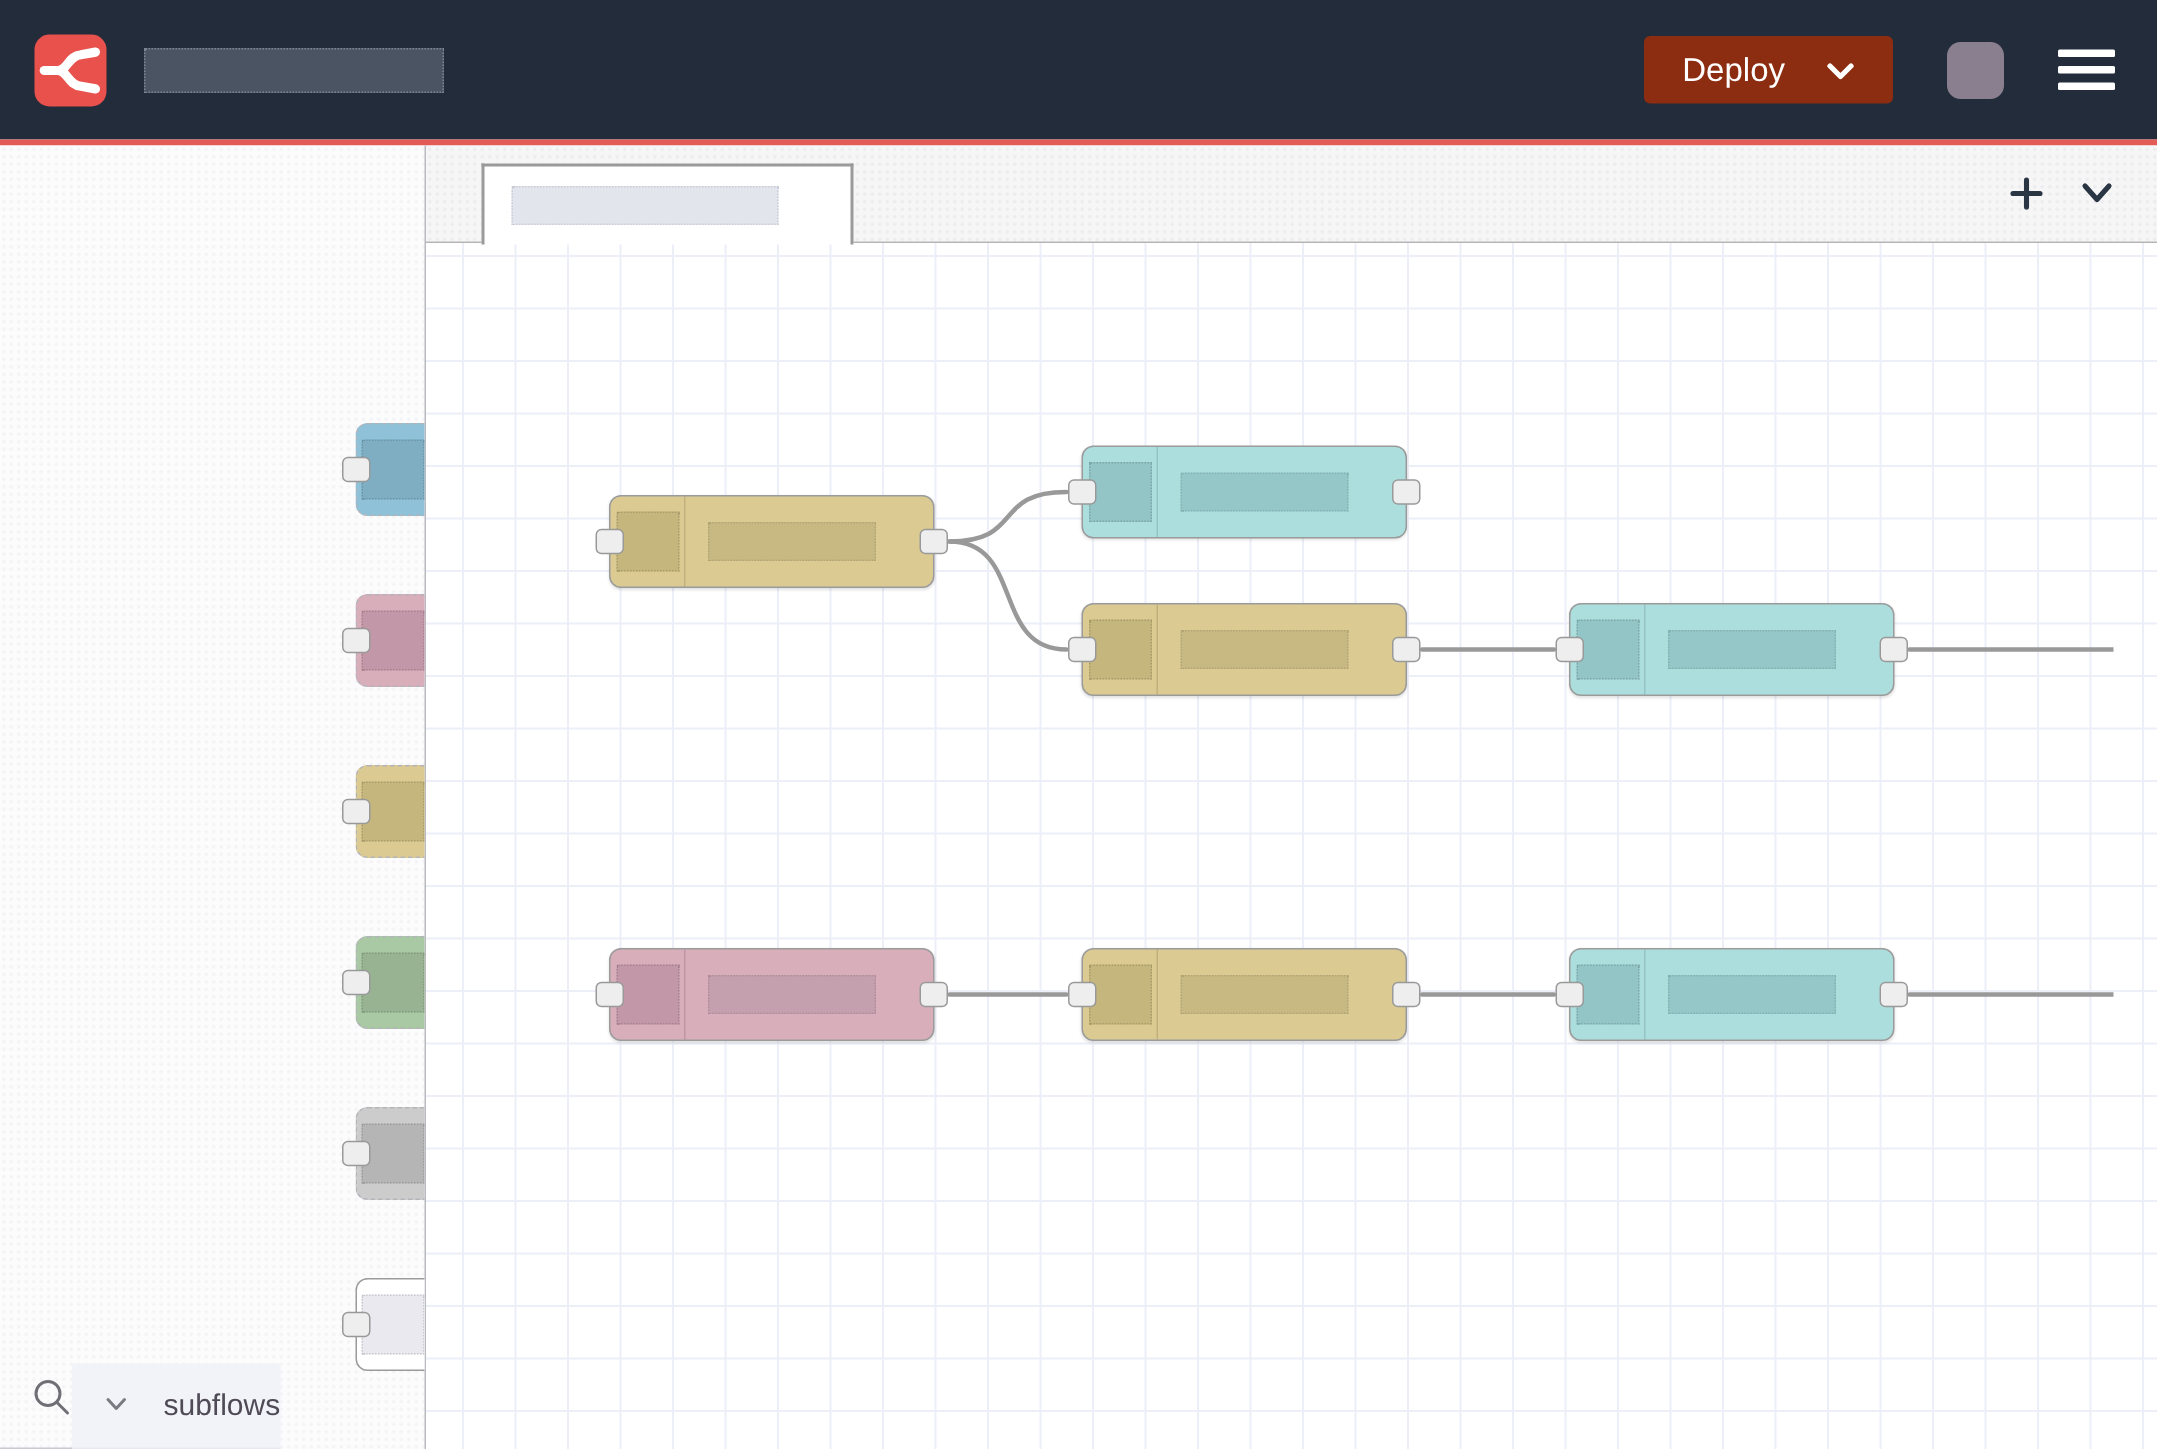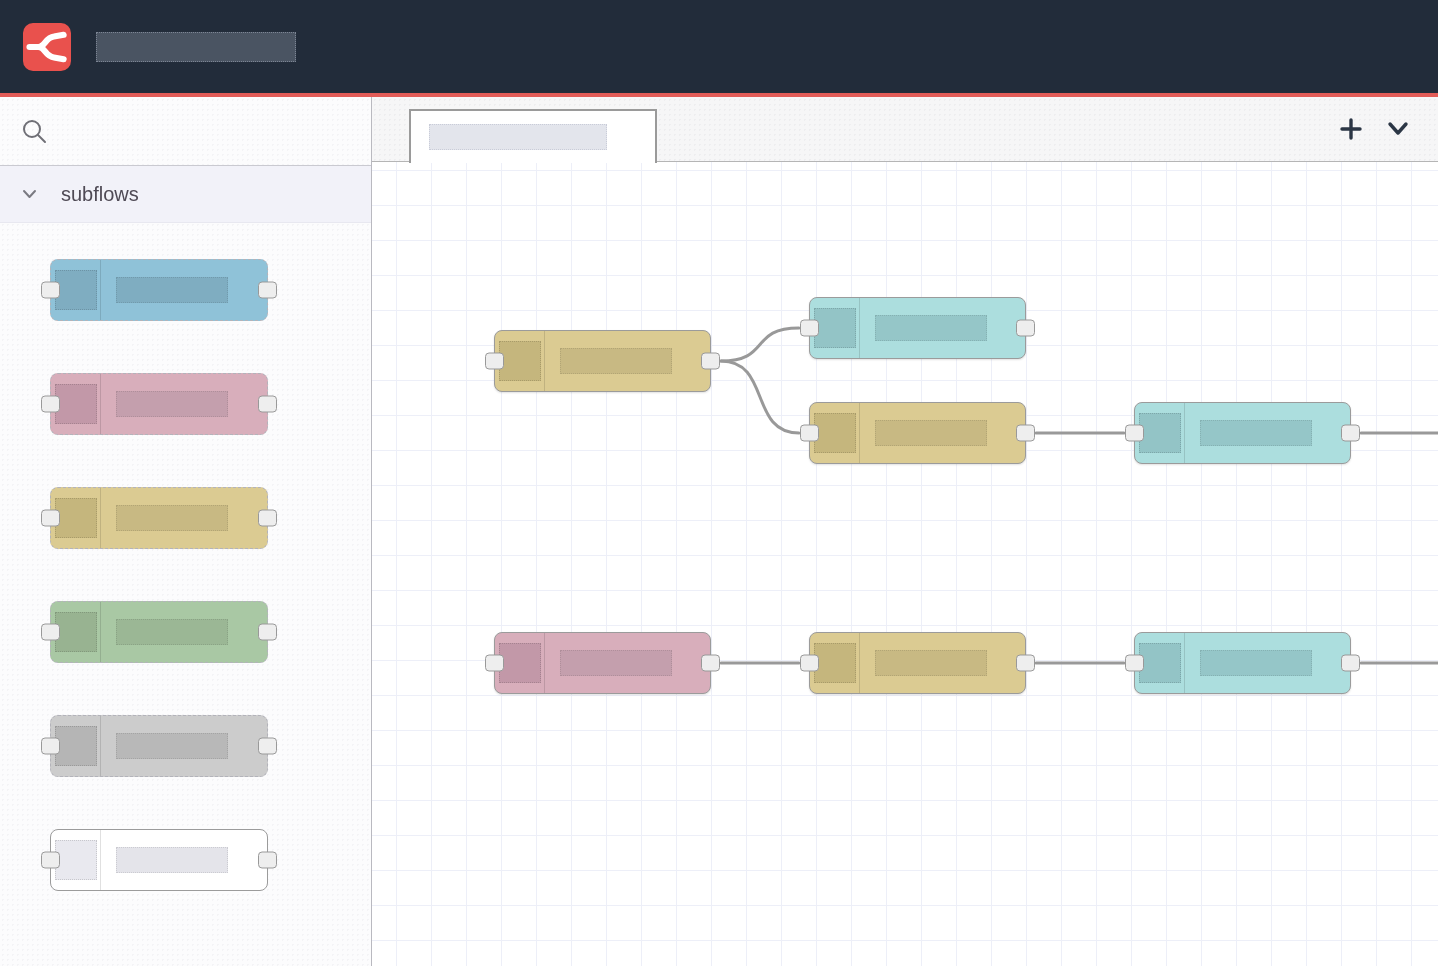--- a/index.html
+++ b/index.html
@@ -37,25 +37,25 @@
   .avatar { width:38px; height:38px; border-radius:9px; background:#8a7f8e; cursor:pointer; }
   .hamburger { width:38px; display:flex; flex-direction:column; gap:6px; cursor:pointer; }
   .hamburger span { display:block; height:5px; background:#ffffff; border-radius:1px; }
   .accent-line { height:4px; flex:none; background:#e25b57; }
 
   
   .main { flex:1; display:flex; min-height:0; }
 
   
   .sidebar {
-    width:372px; flex:none; background:#fcfcfd;
+    width:284px; flex:none; background:#fcfcfd;
     background-image: radial-gradient(rgba(120,120,140,0.06) 1px, transparent 1px);
     background-size:5px 5px;
     border-right:1px solid #b9b9c0;
-    display:flex; flex-direction:column;
+    display:flex; align-items:flex-end;
   }
   .search-box {
     height:69px; flex:none; display:flex; align-items:center;
     padding-left:20px; border-bottom:1px solid #cacad1; cursor:text;
   }
   .category-header {
     height:57px; flex:none; background:#f2f2f9;
     border-bottom:1px solid #e8e8f0;
     display:flex; align-items:center; padding-left:22px; gap:24px; cursor:pointer;
   }
@@ -138,20 +138,36 @@
 
   <header class="header">
     <div class="logo" style="background: rgb(233, 81, 77);">
       <svg width="42" height="42" viewBox="0 0 48 48">
         <path d="M4 24 H16" stroke="#ffffff" stroke-width="7" stroke-linecap="round" fill="none"></path>
         <path d="M14 24 C22 24 22 13 32 12 L43 10" stroke="#ffffff" stroke-width="7" stroke-linecap="round" fill="none"></path>
         <path d="M14 24 C22 24 22 35 32 36 L43 38" stroke="#ffffff" stroke-width="7" stroke-linecap="round" fill="none"></path>
       </svg>
     </div>
     <div class="header-title-placeholder"></div>
+    <div class="header-right">
+      <button class="deploy-btn" style="background: rgb(140, 44, 16);">
+        <span>Deploy</span>
+        <span>
+          <svg width="18" height="12" viewBox="0 0 18 12">
+              <polyline points="2,2 9,9 16,2" stroke="#ffffff" stroke-width="3.5" fill="none" stroke-linecap="round" stroke-linejoin="round"></polyline>
+            </svg>
+        </span>
+      </button>
+      <div class="avatar"></div>
+      <div class="hamburger">
+        <span></span>
+          <span></span>
+          <span></span>
+      </div>
+    </div>
   </header>
 
   <div class="accent-line" style="background: rgb(226, 91, 87);"></div>
 
   <div class="main">
 
     <aside class="sidebar">
       <div class="search-box">
         <svg width="28" height="28" viewBox="0 0 28 28">
           <circle cx="12" cy="12" r="8" stroke="#6f6f76" stroke-width="2" fill="none"></circle>

